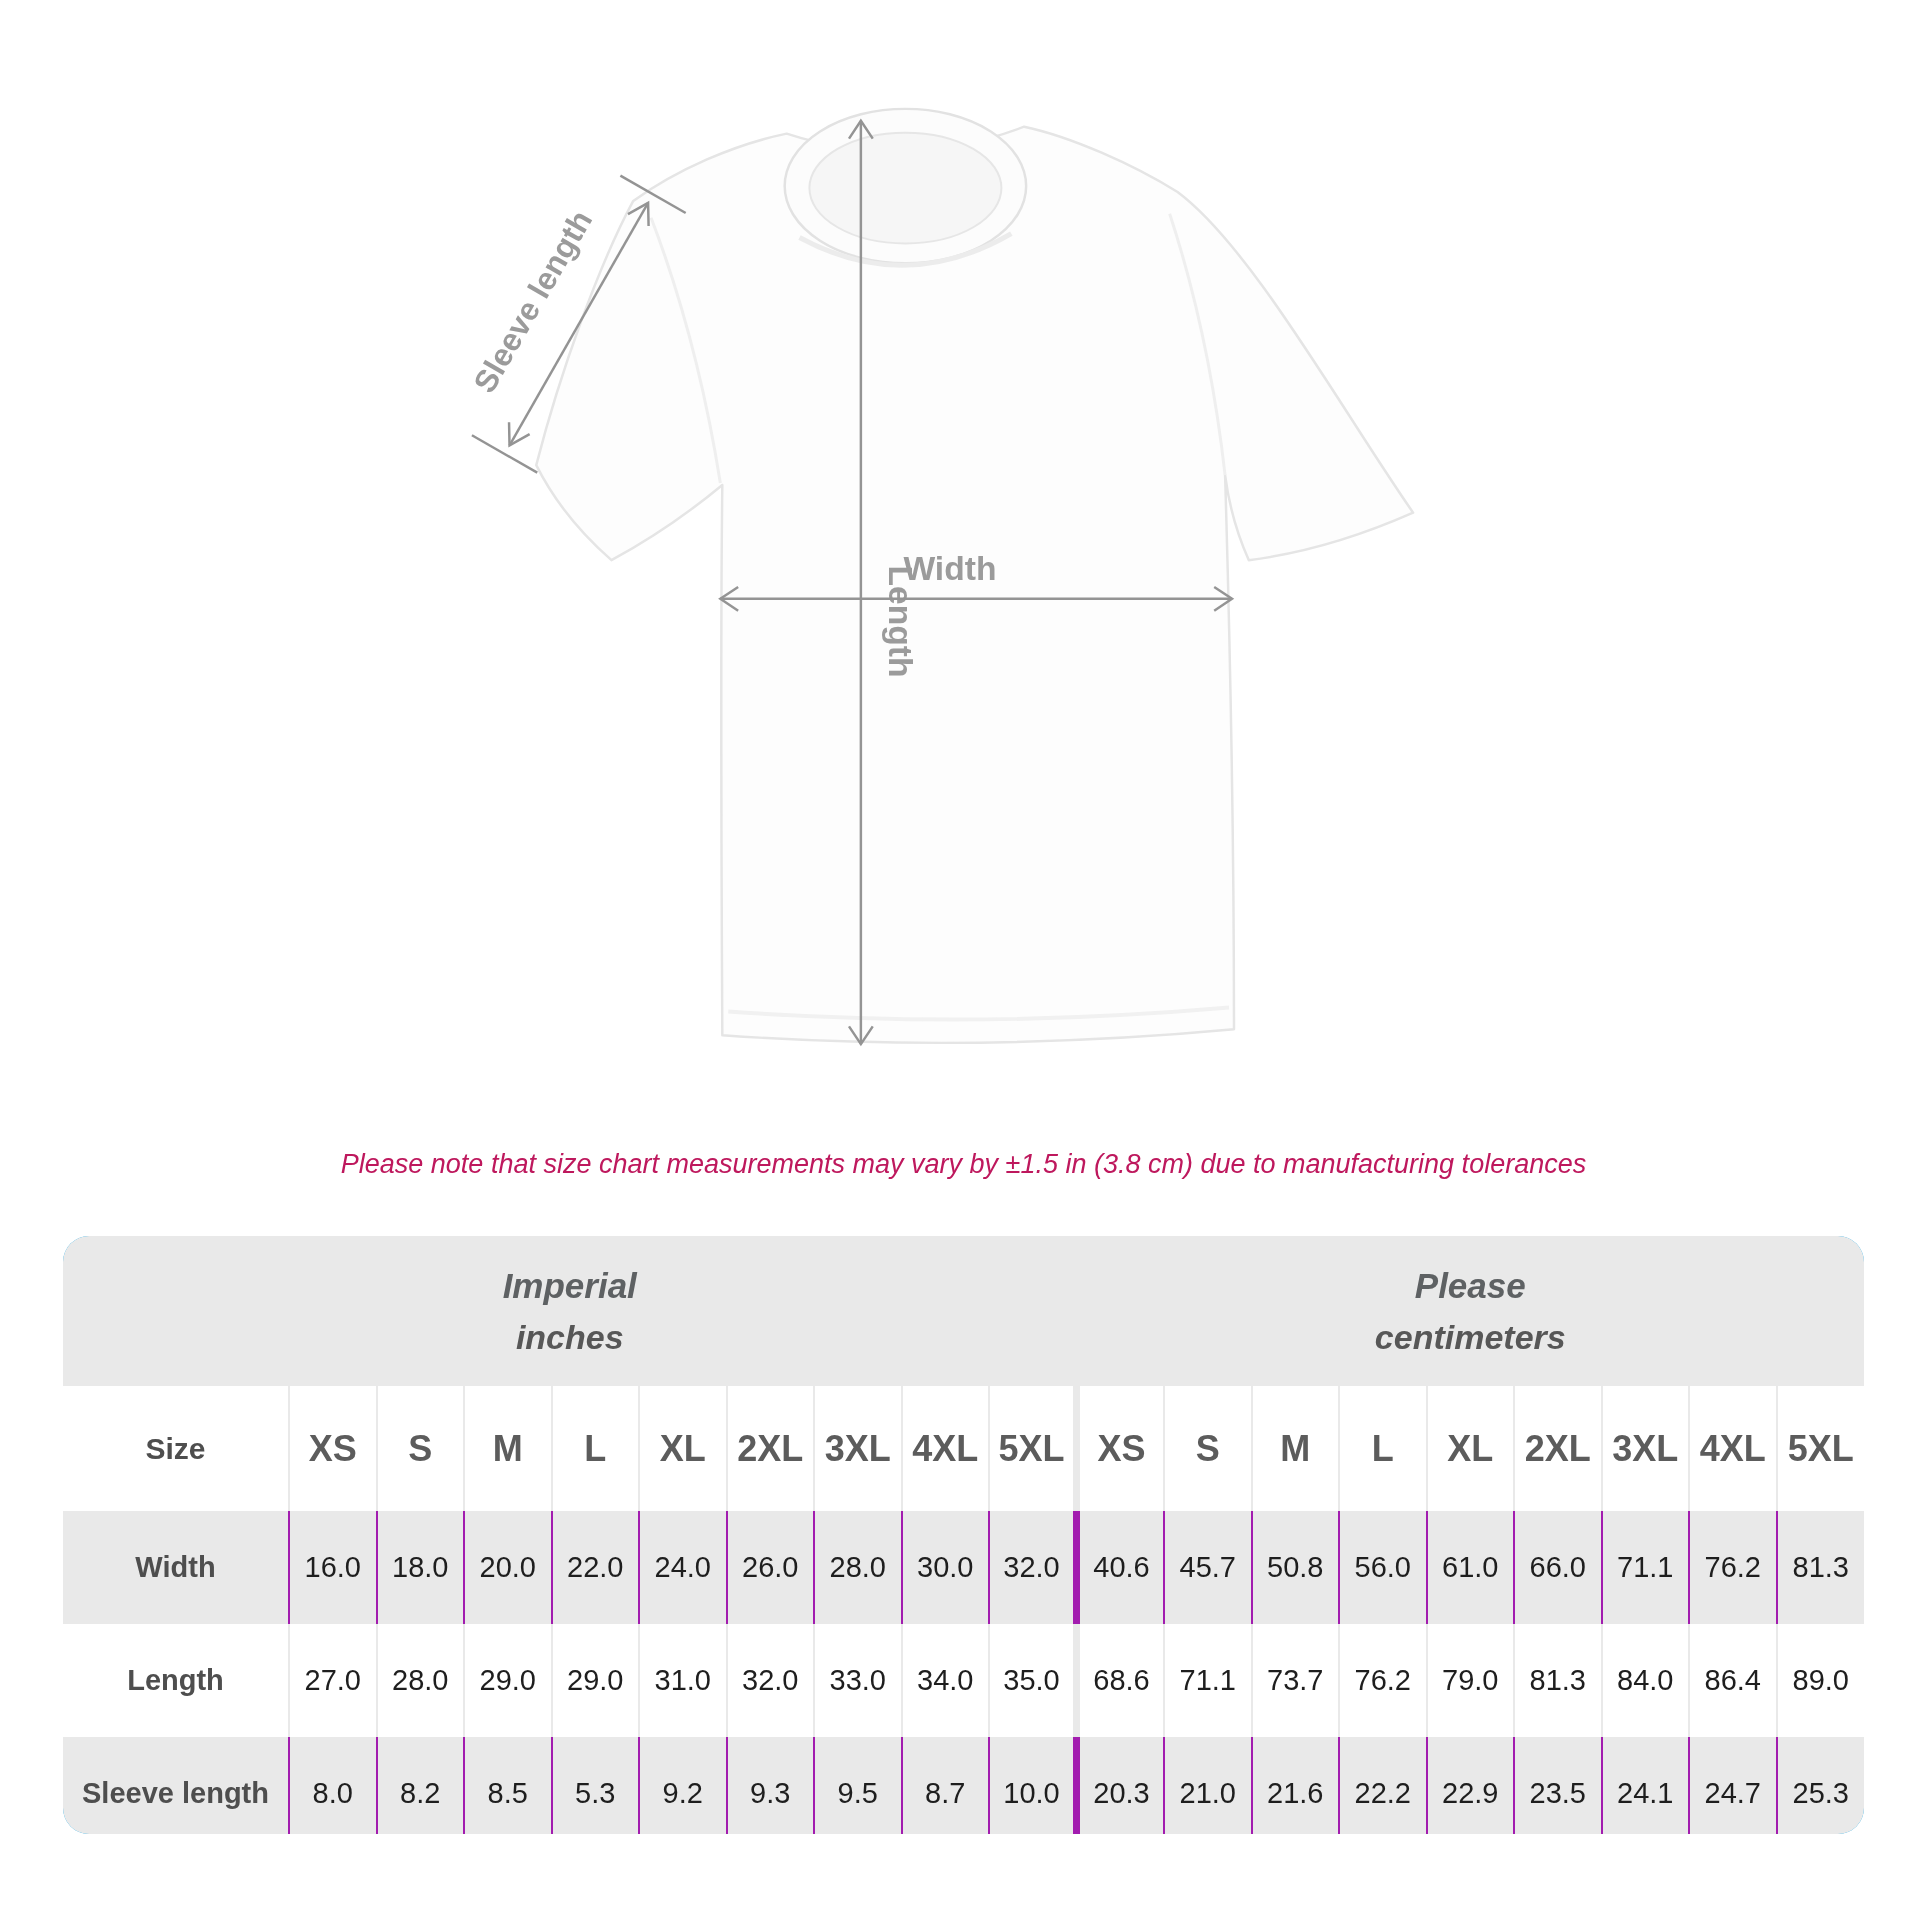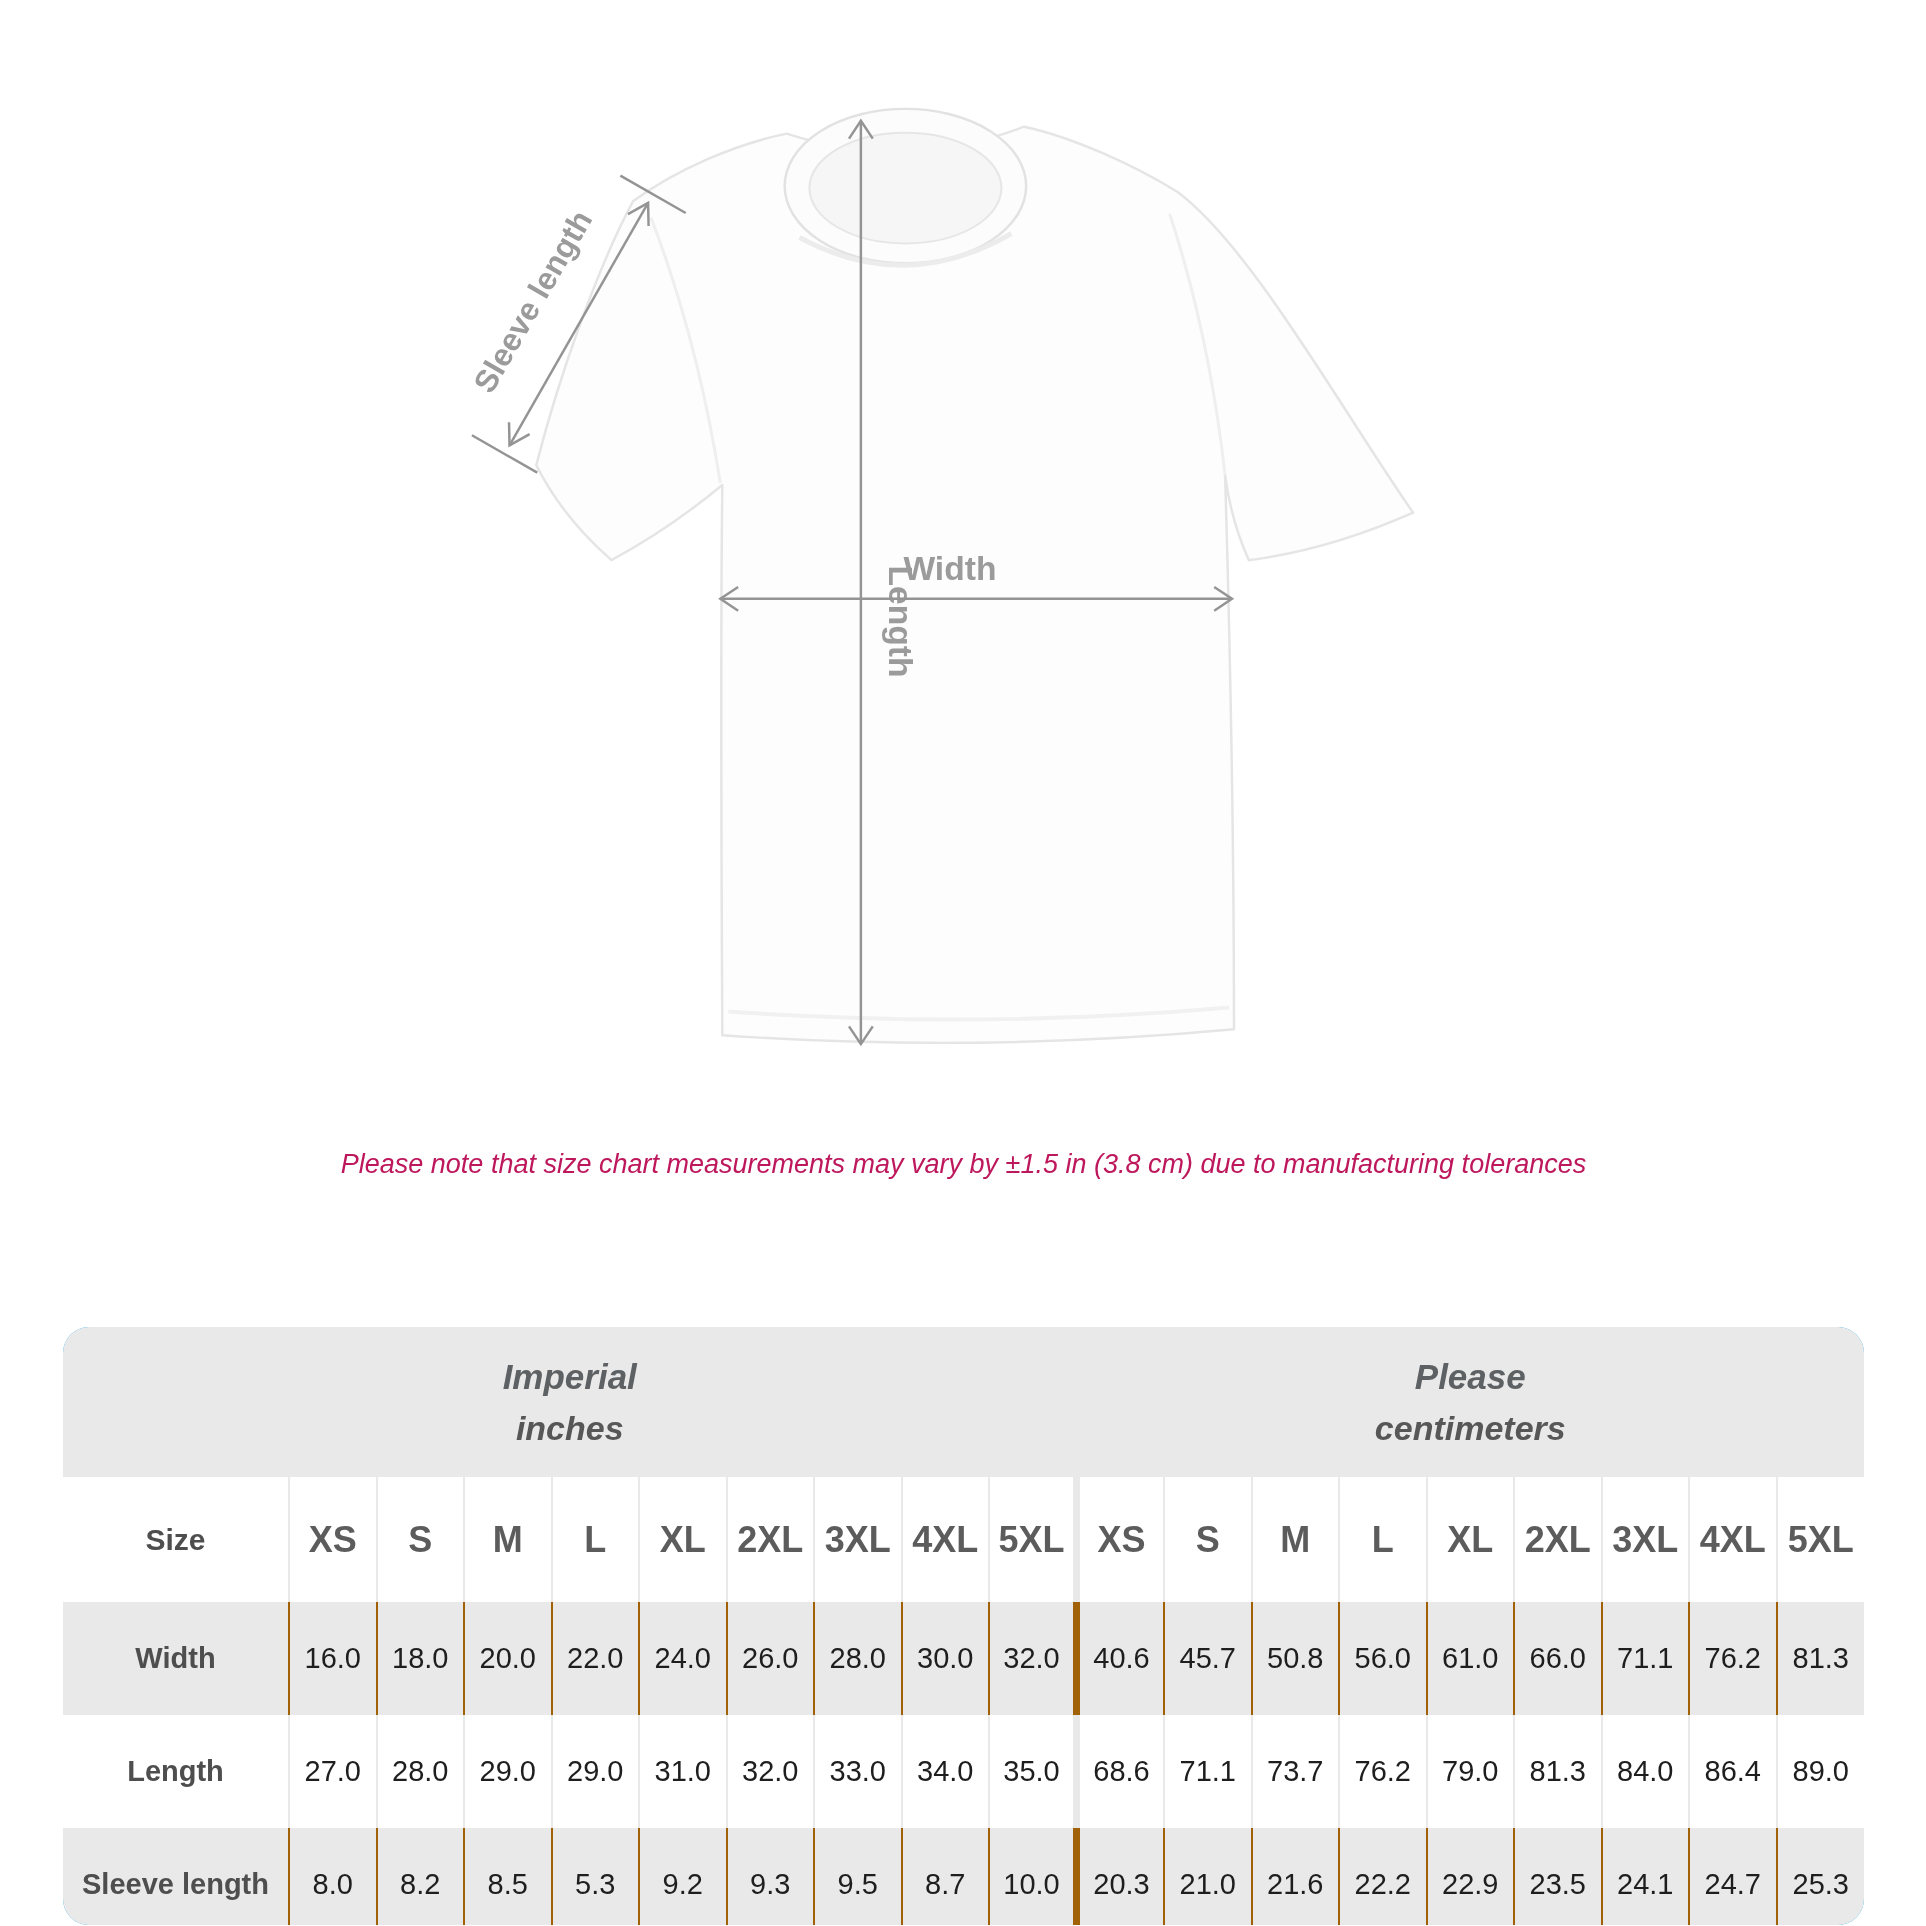--- a/index.html
+++ b/index.html
@@ -12,35 +12,35 @@
   .shirt-wrap{position:absolute;left:465px;top:87px;width:960px;height:982px;}
   .dim-label{font-weight:bold;fill:#9b9b9b;}
 
   
   .heading{position:absolute;left:0;top:1125px;width:1927px;text-align:center;}
   .heading h1{margin:0;font-size:47px;line-height:53px;font-weight:bold;color:#2e2e2e;letter-spacing:0.5px;}
   .heading p{margin:24px 0 0 0;font-size:27px;font-style:italic;color:#be185d;}
 
   
   .table-card{
-    position:absolute;left:63px;top:1327px;width:1801px;height:598px;
+    position:absolute;left:63px;top:1236px;width:1801px;height:598px;
     background:#0ea5e9;border-radius:26px;overflow:hidden;
   }
   table.size-table{width:100%;height:100%;border-collapse:collapse;table-layout:fixed;}
   col.size-col{width:226px;}
 
   .unit-row th{height:150px;vertical-align:middle;text-align:center;background:#e9e9e9;padding:0;}
   .unit-name{font-size:35px;font-weight:bold;font-style:italic;color:#5e6163;line-height:40px;}
   .unit-sub{font-size:34px;font-style:italic;color:#575757;margin-top:12px;}
 
   tr.size-row > *{height:125px;}
   tr.data-row > *{height:113px;}
 
   tr.row-white > *{background:#ffffff;border-left:2px solid #e9e9e9;}
-  tr.row-gray  > *{background:#e9e9e9;border-left:2px solid #a16207;}
+  tr.row-gray  > *{background:#e9e9e9;border-left:2px solid #a21caf;}
   tr.row-white > *:first-child, tr.row-gray > *:first-child{border-left:none;}
   .metric-start{border-left-width:7px !important;}
 
   th,td{text-align:center;vertical-align:middle;padding:0;}
   th.row-label{font-size:29px;font-weight:bold;color:#4e4e4e;}
   th.size-head{font-size:30px;font-weight:bold;color:#4e4e4e;}
   th.size-cell{font-size:36px;font-weight:bold;color:#5c5c5c;}
   td{font-size:29px;color:#1e1e1e;}
 </style>
 </head>

